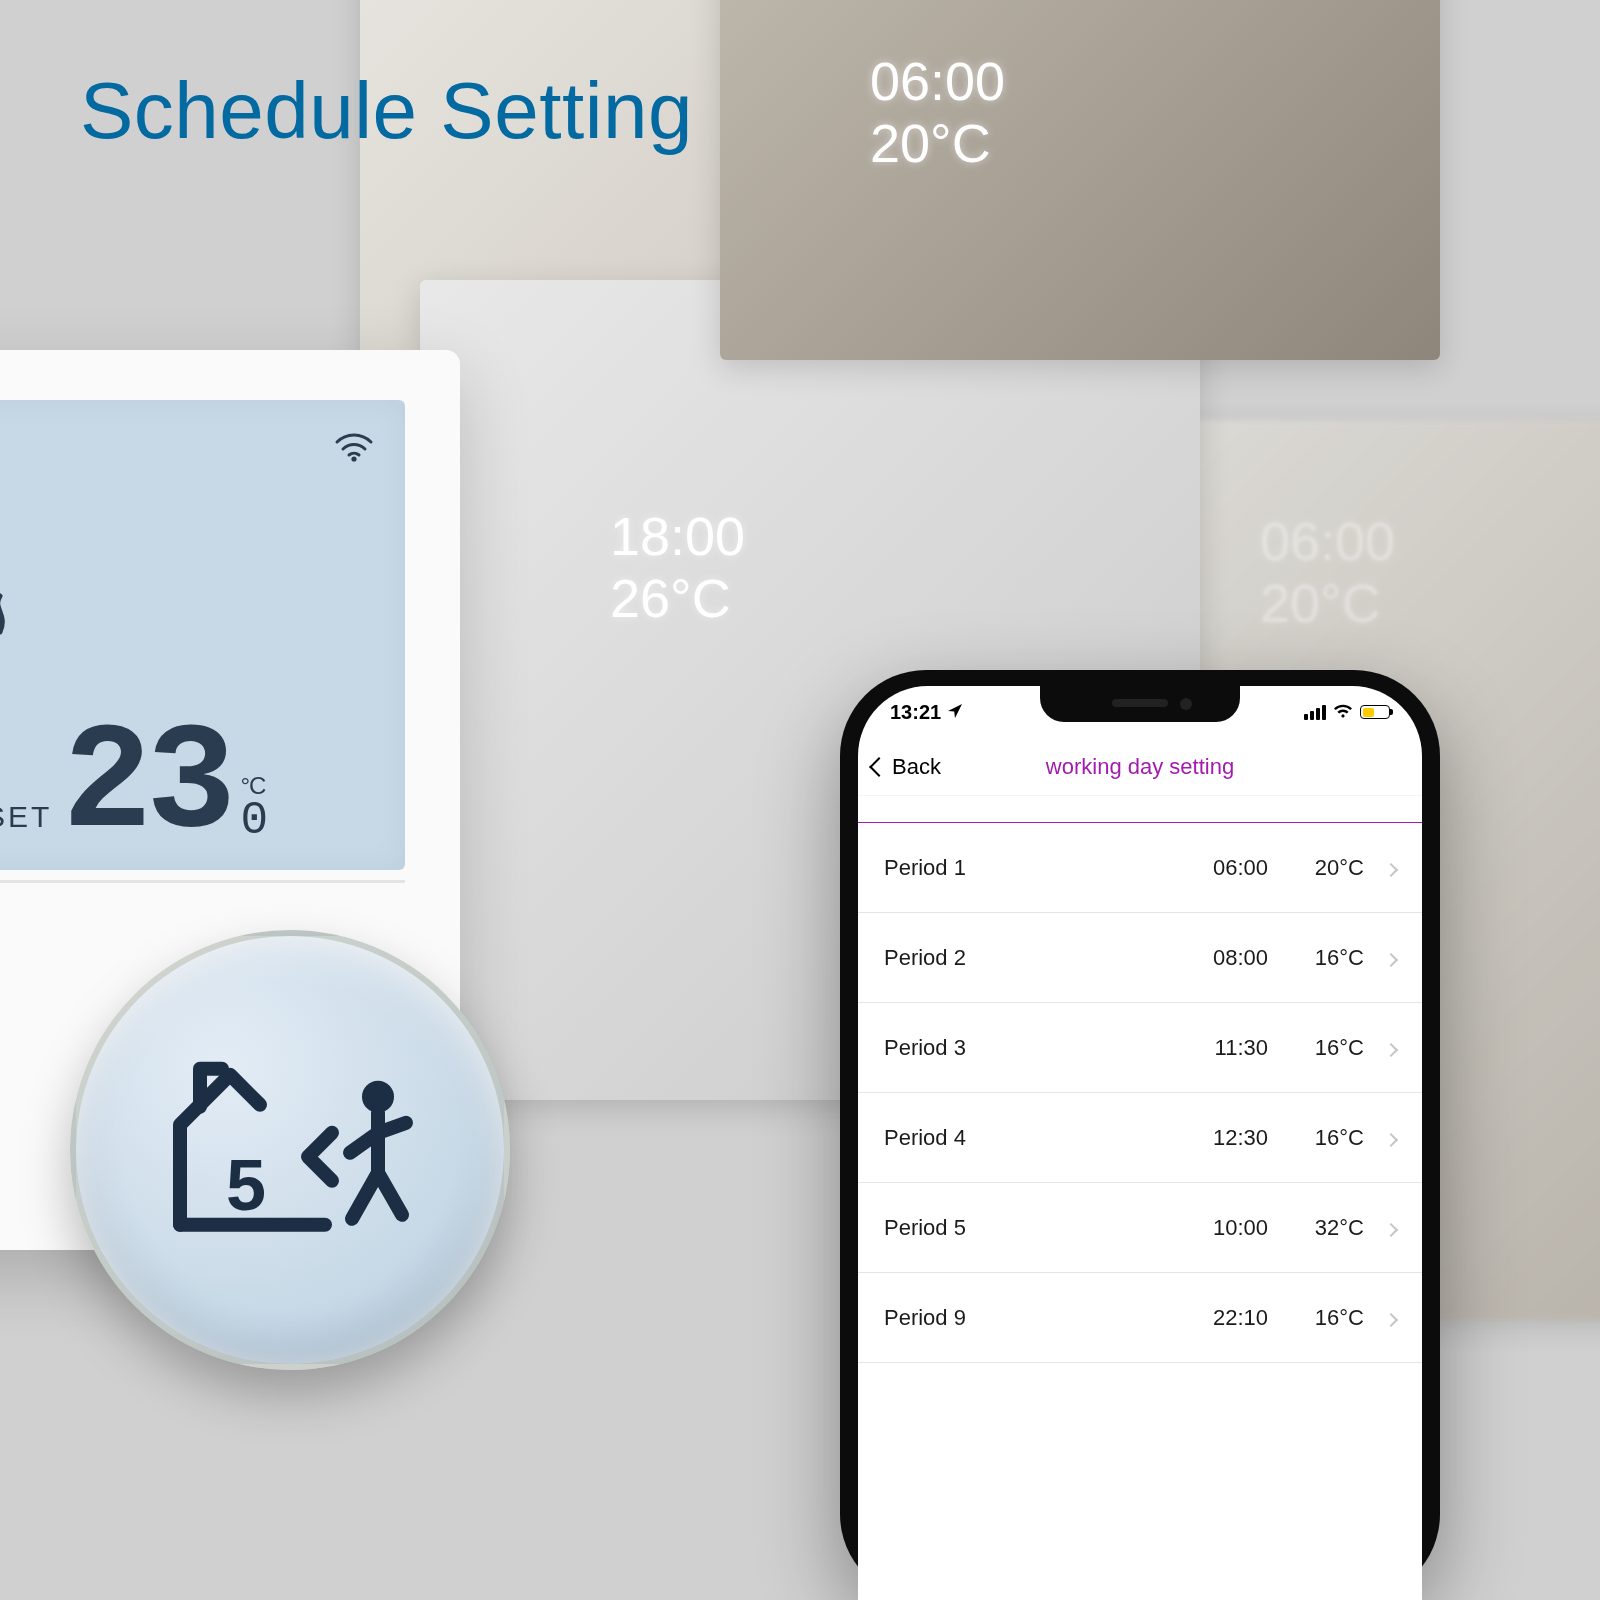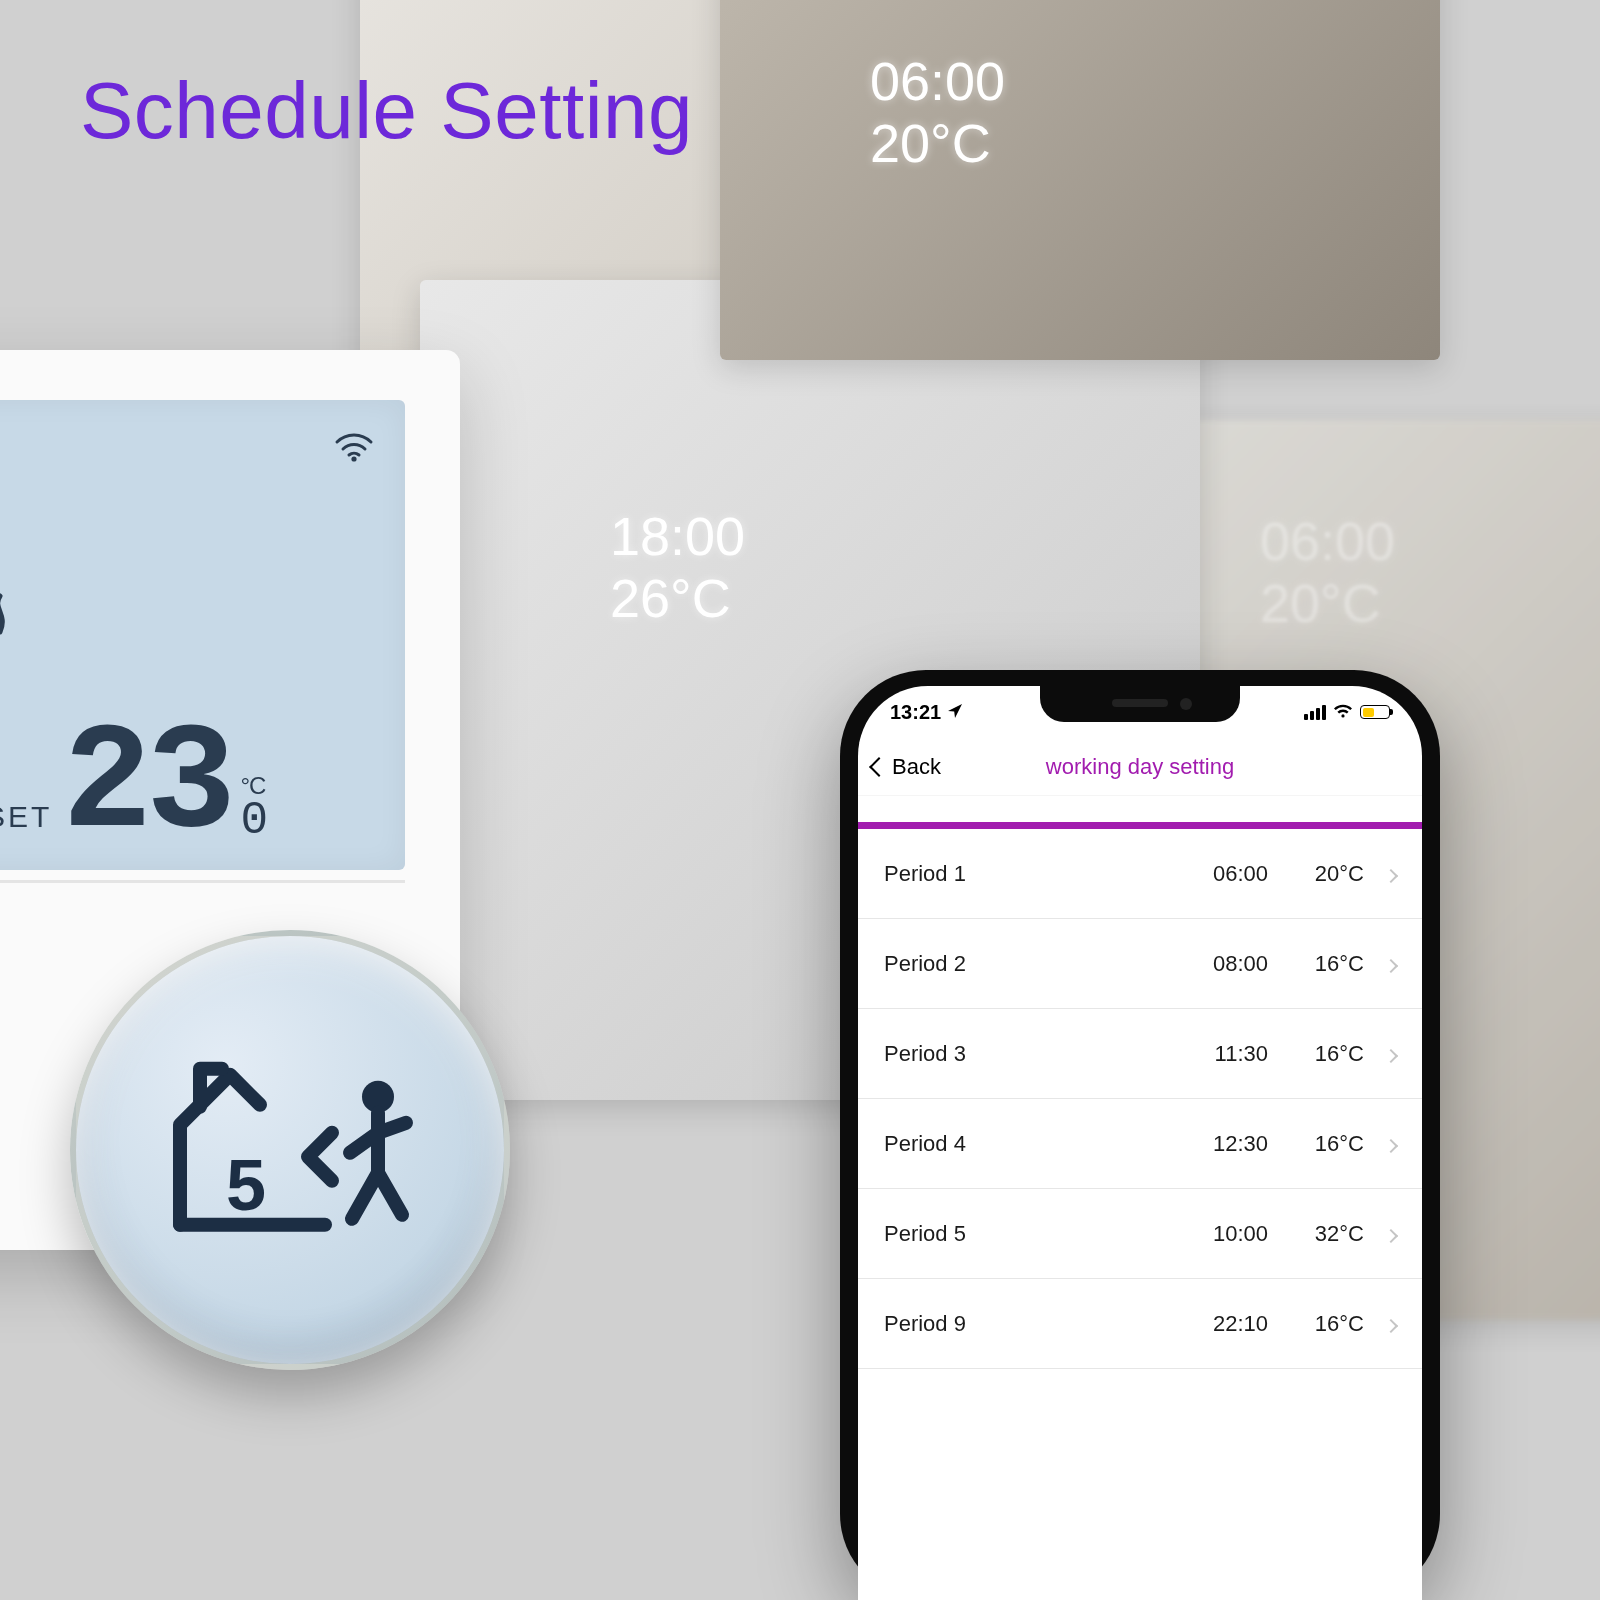--- a/index.html
+++ b/index.html
@@ -11,21 +11,21 @@
   
   .bg-tile { position: absolute; background: linear-gradient(135deg,#ece9e6,#cfccc8); border-radius: 6px; box-shadow: 0 8px 30px rgba(0,0,0,.15); filter: blur(0.5px); }
   .bg-tile.br { background: linear-gradient(135deg,#bfb8ad,#8e867b); }
   .bg-tile.tl { background: linear-gradient(135deg,#e7e4df,#c6c0b6); }
   .bg-tile.mid{ background: linear-gradient(135deg,#e8e8e8,#c9c9c9); }
   .bg-tile.right { background: linear-gradient(135deg,#dedcd6,#b4ada2); }
   .bg-overlay-txt { position:absolute; color:#fff; font-weight:500; text-shadow:0 0 8px rgba(255,255,255,.5); font-size:54px; line-height:1.15; }
   .bg-overlay-txt.faded{opacity:.35; filter:blur(1.5px);}
 
   
-  .headline { position:absolute; left:80px; top:65px; font-size:80px; font-weight:400; color:#6d28d9; letter-spacing:.5px; }
+  .headline { position:absolute; left:80px; top:65px; font-size:80px; font-weight:400; color:#0369a1; letter-spacing:.5px; }
 
   
   .thermo { position:absolute; left:-100px; top:350px; width:560px; height:900px; background:#fafafa; border-radius:14px; box-shadow:0 25px 70px rgba(0,0,0,.18); }
   .thermo-screen { position:absolute; left:30px; top:50px; right:55px; height:470px; background:#c7d9e7; border-radius:6px; box-shadow: inset 0 0 30px rgba(0,0,40,.06); color:#2a3c50; }
   .thermo-wifi { position:absolute; right:30px; top:28px; }
   .thermo-heat { position:absolute; left:22px; top:190px; font-size:42px; letter-spacing:-6px; color:#2a3c50; }
   .thermo-set-row{ position:absolute; left:55px; top:310px; display:flex; align-items:flex-end; gap:10px; }
   .thermo-set-lbl{ font-size:30px; letter-spacing:3px; color:#2a3c50; margin-bottom:26px;}
   .thermo-temp{ font-family:"DS-Digital","Courier New",monospace; font-size:150px; line-height:1; color:#2a3c50; font-weight:700; letter-spacing:-6px;}
   .thermo-unit{ display:flex; flex-direction:column; font-size:24px; color:#2a3c50; line-height:1; margin-bottom:16px;}
@@ -53,21 +53,21 @@
   .sig-bars i:nth-child(1){height:6px;} .sig-bars i:nth-child(2){height:9px;} .sig-bars i:nth-child(3){height:12px;} .sig-bars i:nth-child(4){height:15px;}
   .batt{ width:30px; height:14px; border:1.8px solid #000; border-radius:4px; position:relative;}
   .batt::after{content:""; position:absolute; right:-4px; top:3px; width:3px; height:6px; background:#000; border-radius:0 2px 2px 0;}
   .batt i{position:absolute; left:1.5px; top:1.5px; bottom:1.5px; width:40%; background:#ffcc00; border-radius:2px;}
 
   .navbar{ height:58px; display:flex; align-items:center; justify-content:center; position:relative; border-bottom:1px solid rgba(0,0,0,.04);}
   .navbar .back{ position:absolute; left:14px; top:0; bottom:0; display:flex; align-items:center; gap:2px; font-size:22px; color:#000;}
   .navbar .title{ font-size:22px; color:#a21caf;}
   .chevron-left{ display:inline-block; width:14px; height:14px; border-left:2.5px solid #000; border-bottom:2.5px solid #000; transform:rotate(45deg); margin-right:4px;}
 
-  .list{ margin-top:26px; border-top:7px solid #a21caf;}
+  .list{ margin-top:26px; border-top:1px solid #a21caf;}
   .row{ display:flex; align-items:center; height:90px; padding:0 26px 0 26px; border-bottom:1px solid #e6e6e6; font-size:22px; color:#1b1b1b;}
   .row .label{ flex:1;}
   .row .time{ width:86px; text-align:right; color:#1b1b1b;}
   .row .temp{ width:78px; text-align:right; color:#1b1b1b; margin-left:18px;}
   .row .chev{ margin-left:22px; color:#c5c5c5; font-size:22px;}
   .chev-right{ display:inline-block; width:10px; height:10px; border-top:2px solid #c5c5c5; border-right:2px solid #c5c5c5; transform:rotate(45deg);}
 
   .wifi-arc{display:inline-block;}
 </style>
 </head>

